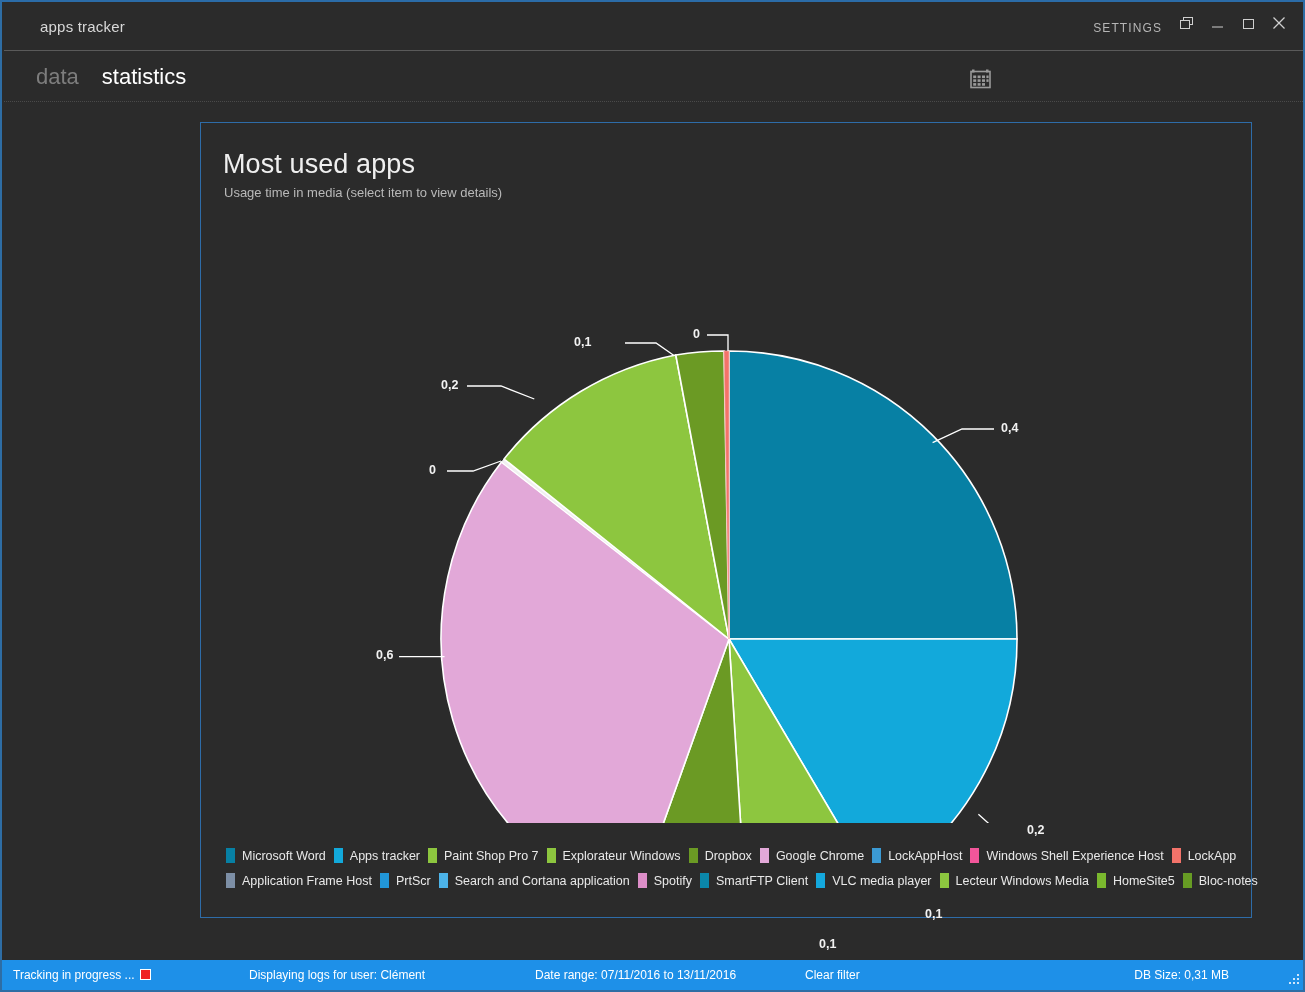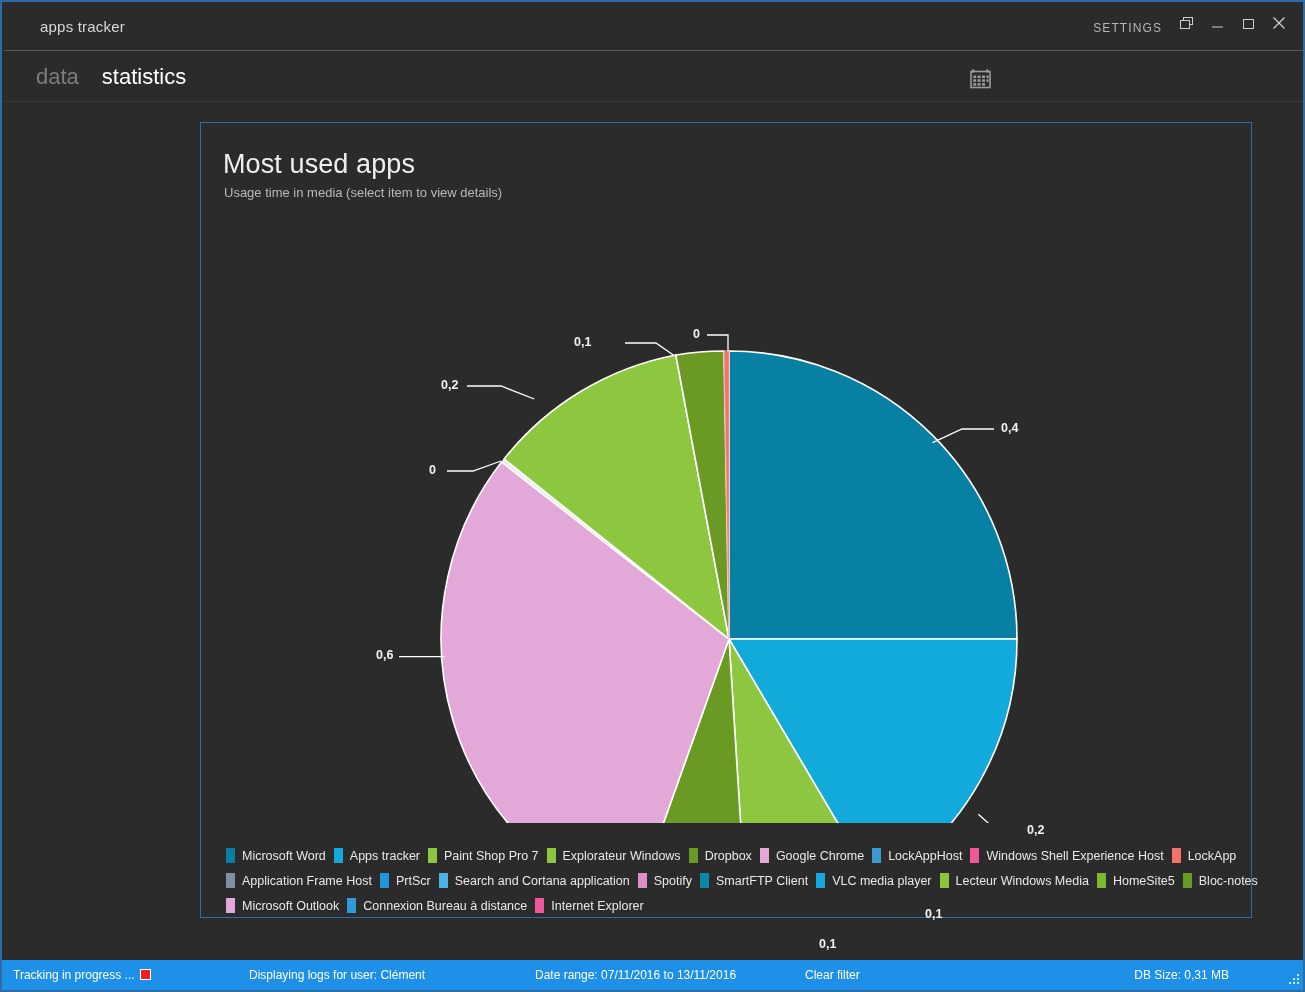--- a/index.html
+++ b/index.html
@@ -342,34 +342,20 @@
         <div class="legend-item">
           <span class="swatch" style="background:#7ab82e"></span>
           <span class="legend-label">HomeSite5</span>
         </div>
         <div class="legend-item">
           <span class="swatch" style="background:#679c24"></span>
           <span class="legend-label">Bloc-notes</span>
         </div>
       </div>
 
-      <div class="legend-row r1">
-        <div class="legend-item">
-          <span class="swatch" style="background:#e2a8d8"></span>
-          <span class="legend-label">Microsoft Outlook</span>
-        </div>
-        <div class="legend-item">
-          <span class="swatch" style="background:#2f9bd6"></span>
-          <span class="legend-label">Connexion Bureau à distance</span>
-        </div>
-        <div class="legend-item">
-          <span class="swatch" style="background:#f2569a"></span>
-          <span class="legend-label">Internet Explorer</span>
-        </div>
-      </div>
 
     </div>
   </div>
 
   <div class="statusbar">
     <div class="sb sb-track">
       <span>Tracking in progress ...</span><span class="sb-rec"></span>
     </div>
     <div class="sb sb-user">Displaying logs for user: Clément</div>
     <div class="sb sb-range">Date range: 07/11/2016 to 13/11/2016</div>

